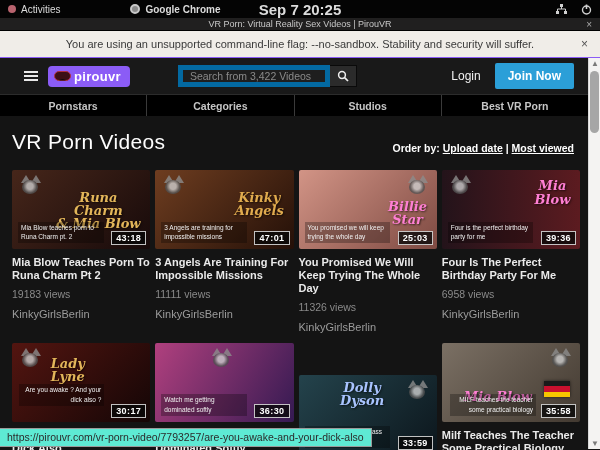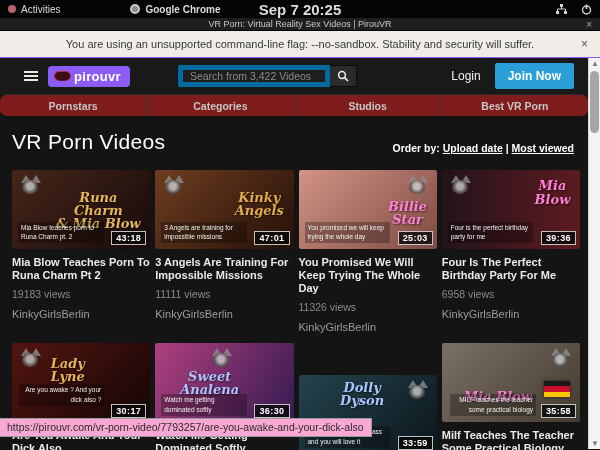--- a/index.html
+++ b/index.html
@@ -42,21 +42,21 @@
   .searchinput { width:152px; height:22px; background:#1e1e1e; border:5px solid #0369a1;
                  color:#9a9a9a; font-size:10.5px; padding:0 7px; outline:none; }
   .searchinput::placeholder { color:#8a8a8a; }
   .searchbtn { width:27px; height:22px; background:#2b2b2b; border:1px solid #0a0a0a; border-left:none;
                display:flex; align-items:center; justify-content:center; cursor:pointer; }
   .loginlink { margin-left:auto; color:#f2f2f2; font-size:12px; cursor:pointer; }
   .joinbtn { margin:0 4px 0 14px; color:#fff; font-size:12px; font-weight:bold; border:none;
              padding:6px 13px; border-radius:2px; cursor:pointer; }
 
   
-  .navbar { height:22px; background:#7f1d1d; display:flex; border-top:1px solid #2c2c2c;border-radius:7px; }
+  .navbar { height:22px; background:#000000; display:flex; border-top:1px solid #2c2c2c; }
   .navitem { flex:1; display:flex; align-items:center; justify-content:center; color:#c6c6c6;
              font-size:10.5px; font-weight:bold; cursor:pointer; }
   .navitem + .navitem { border-left:1px solid #3a3a3a; }
 
   
   .content { padding:14px 8px 0 12px; }
   .titlerow { display:flex; align-items:flex-end; margin-bottom:16px; }
   .pagetitle { color:#fdfdfd; font-size:21px; font-weight:normal; letter-spacing:.3px; }
   .orderby { margin-left:auto; margin-right:6px; color:#fff; font-size:10.5px; font-weight:bold; }
   .orderby a { color:#fff; text-decoration:underline; cursor:pointer; }
@@ -93,21 +93,21 @@
   
   .scrollbar { position:absolute; top:0; right:0; width:12px; height:100%; background:#f4f3f2;
                border-left:1px solid #d9d9d9; }
   .sb-thumb { position:absolute; top:13px; left:1px; width:9px; height:62px; background:#a6a6a6;
               border-radius:5px; cursor:pointer; }
   .sb-arrow { position:absolute; left:0; width:12px; height:11px; color:#7a7a7a; font-size:8px;
               text-align:center; line-height:11px; cursor:pointer; }
   .sb-up { top:0; } .sb-down { bottom:0; }
 
   
-  .statusbar { position:absolute; left:0; bottom:12px; background:#f9a8d4; border:1px solid #9a9a9a;
+  .statusbar { position:absolute; left:0; bottom:2px; background:#5eead4; border:1px solid #9a9a9a;
                border-left:none; color:#2b2b2b; font-size:10.5px; padding:2px 7px 3px; }
 </style>
 </head>
 <body>
 
 <div class="sysbar">
   <div class="sys-item">
     <span class="dot-icon"></span>
     <span>Activities</span>
   </div>
@@ -272,22 +272,20 @@
 
         </div>
 
         <div class="card">
           <div class="thumb" style="background: linear-gradient(120deg, rgb(176, 64, 126), rgb(53, 26, 82));">
             <div class="catmask corner-tl" style="left:40%">
                 <span class="cm-earl"></span>
                 <span class="cm-earr"></span>
                 <span class="cm-face"></span>
               </div>
-            <div class="scriptname" style="right: auto; left: 18%; top: 34%; color: rgb(169, 196, 255);">Sweet
-Analena</div>
             <div class="caption">Watch me getting dominated softly</div>
             <div class="duration">36:30</div>
           </div>
           <div class="vtitle">Watch Me Getting Dominated Softly</div>
 
         </div>
 
         <div class="card">
           <div class="thumb" style="background: linear-gradient(135deg, rgb(36, 67, 76), rgb(12, 22, 28)); margin-top: 32px;">
             <div class="catmask corner-tr">

